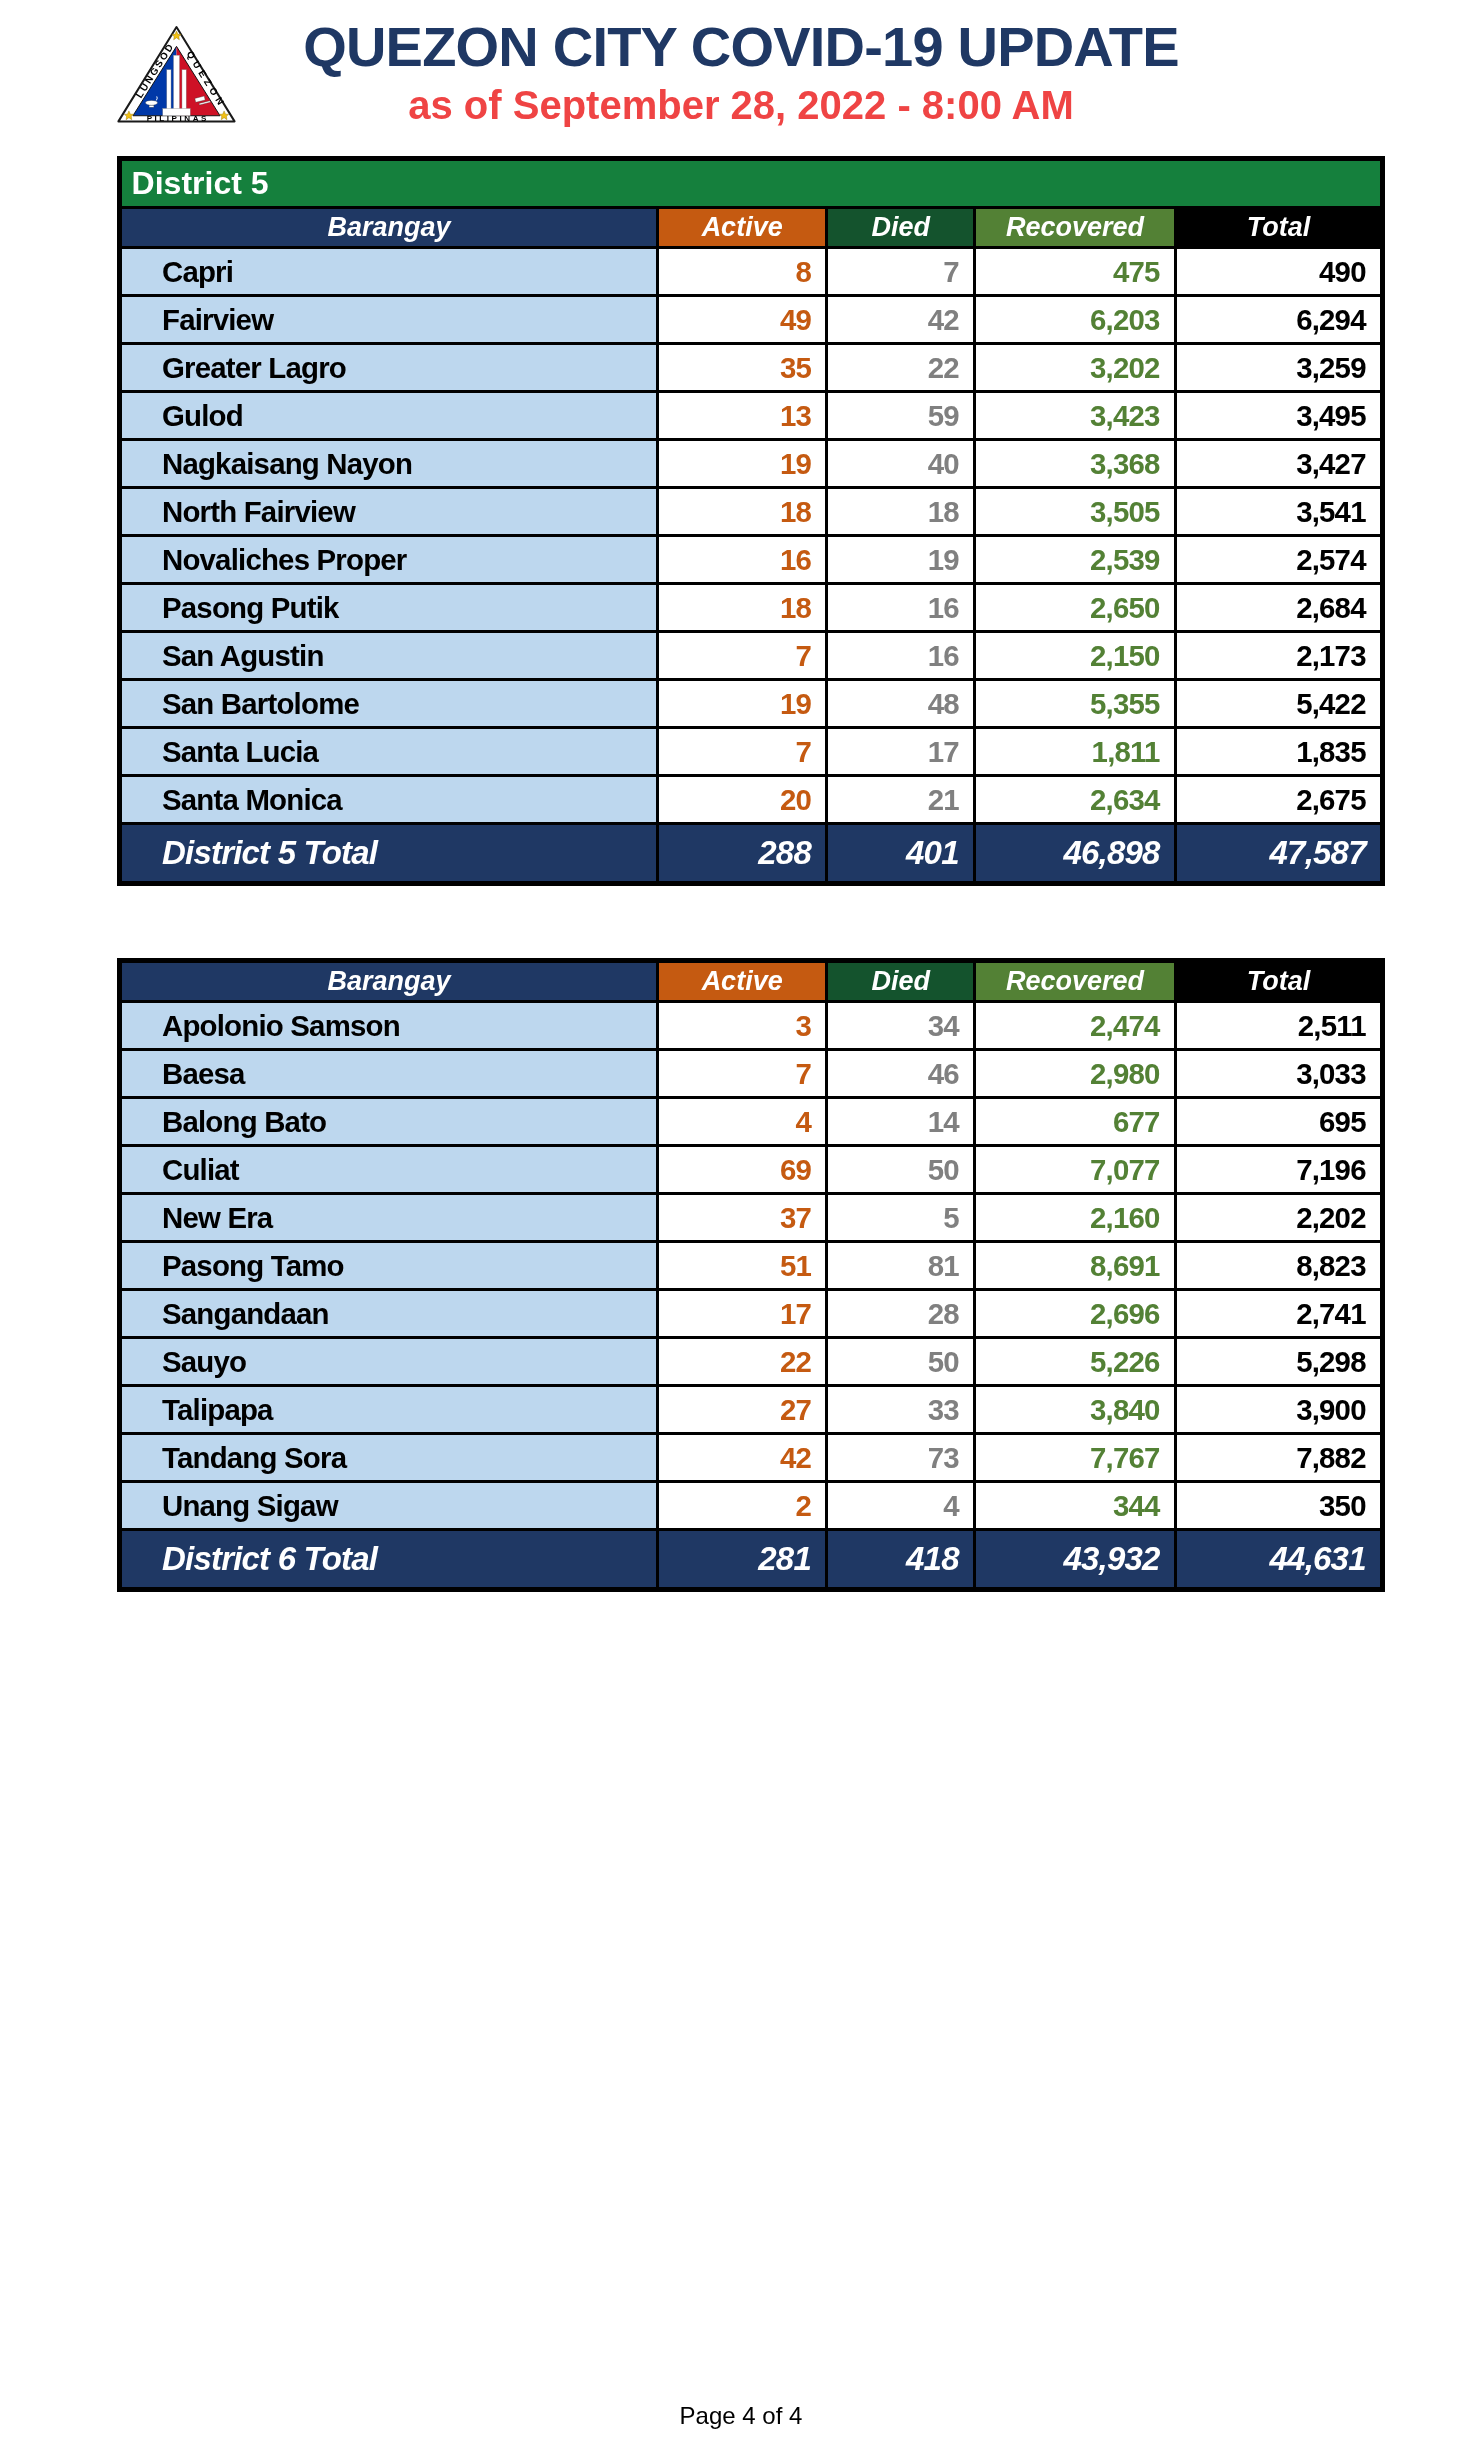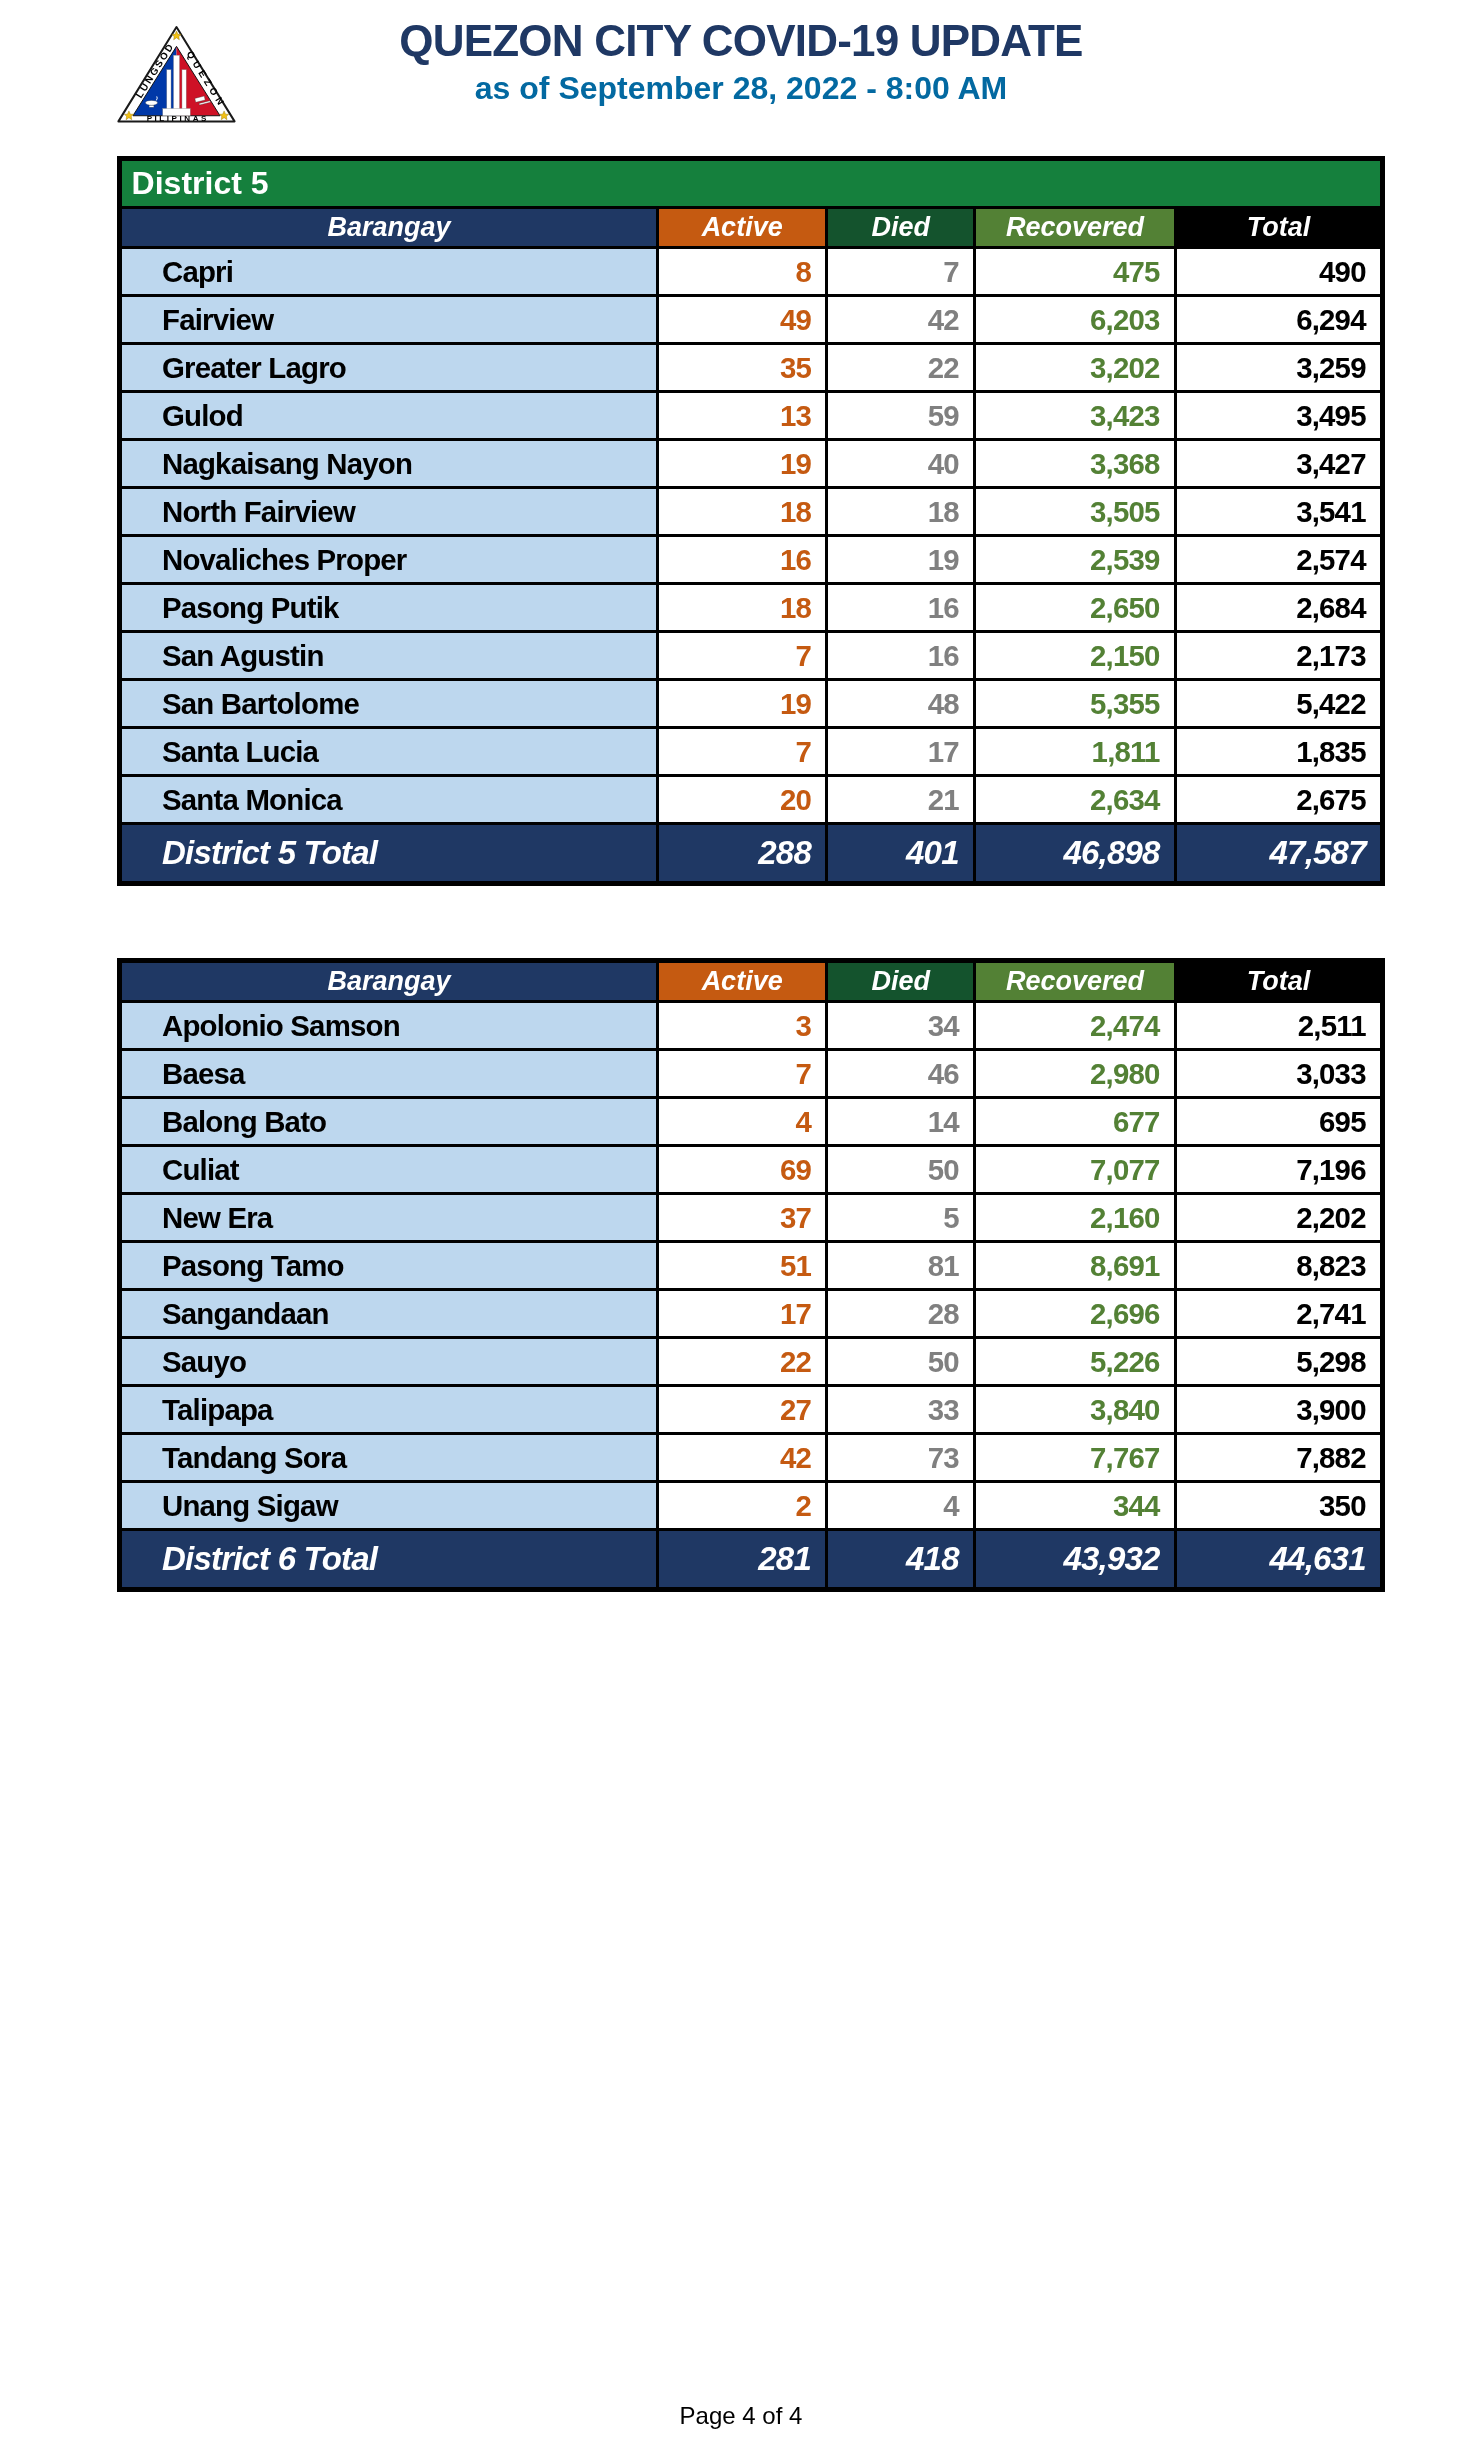--- a/index.html
+++ b/index.html
@@ -30,29 +30,29 @@
     width: 121px;
     height: 102px;
   }
   .titles {
     text-align: center;
     padding-top: 17.5px;
   }
   .report-title {
     margin: 0;
     color: #1F3864;
-    font-size: 44px;
+    font-size: 56px;
     font-weight: bold;
     letter-spacing: -0.8px;
     line-height: 1.05;
   }
   .report-subtitle {
     margin: 6.4px 0 0 0;
-    color: #0369a1;
-    font-size: 32px;
+    color: #ef4444;
+    font-size: 40px;
     font-weight: bold;
     letter-spacing: 0px;
   }
 
   
   table.district-table {
     border-collapse: collapse;
     table-layout: fixed;
     width: 1268px;
     margin-left: 117px;

